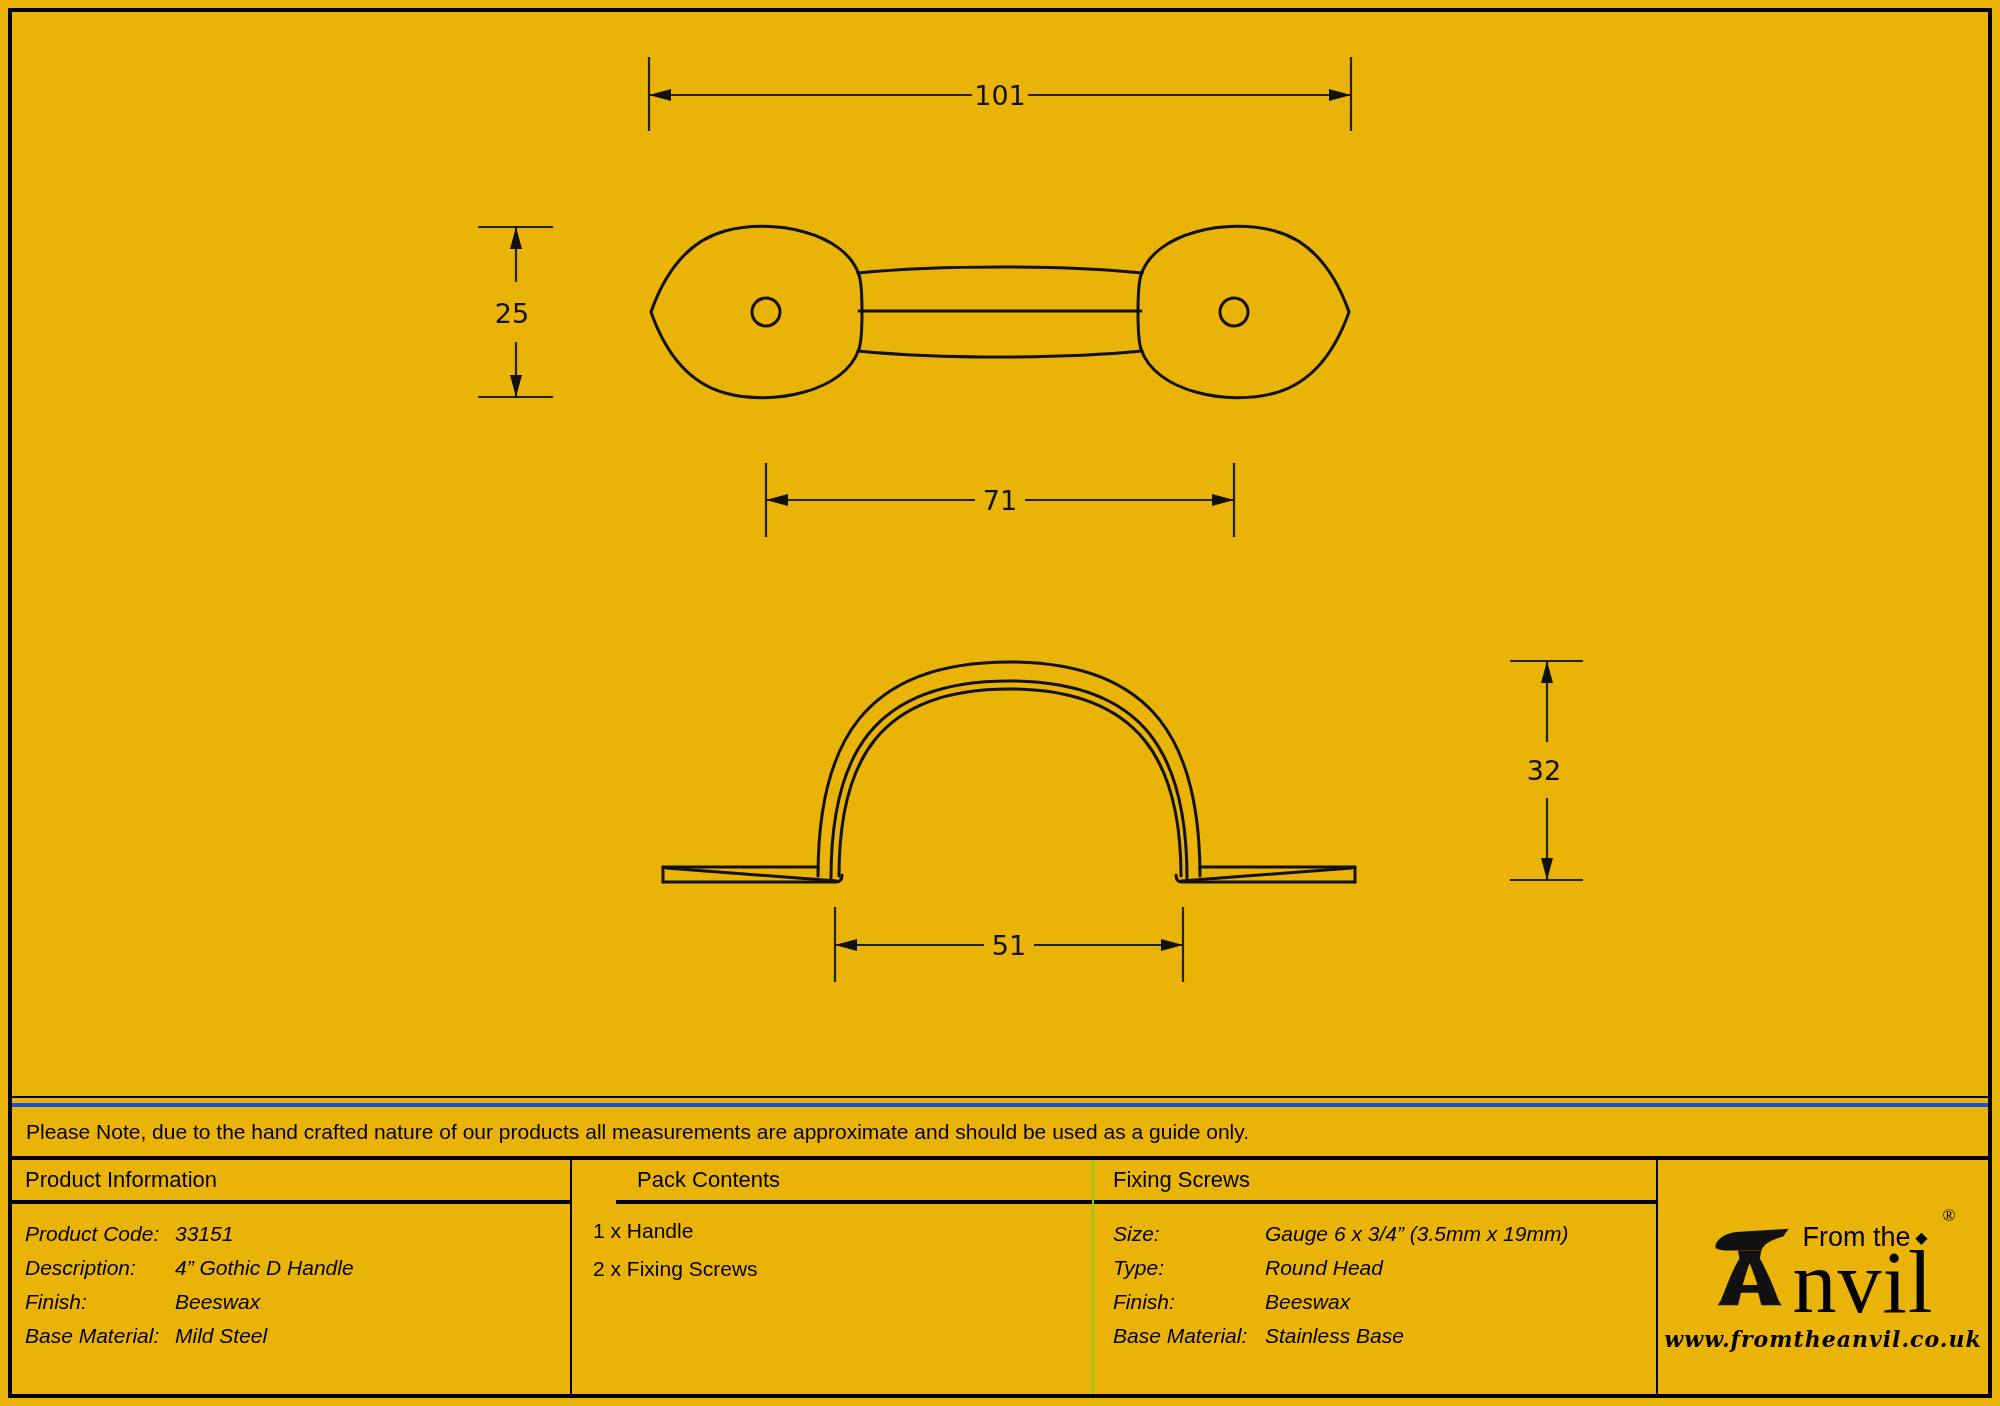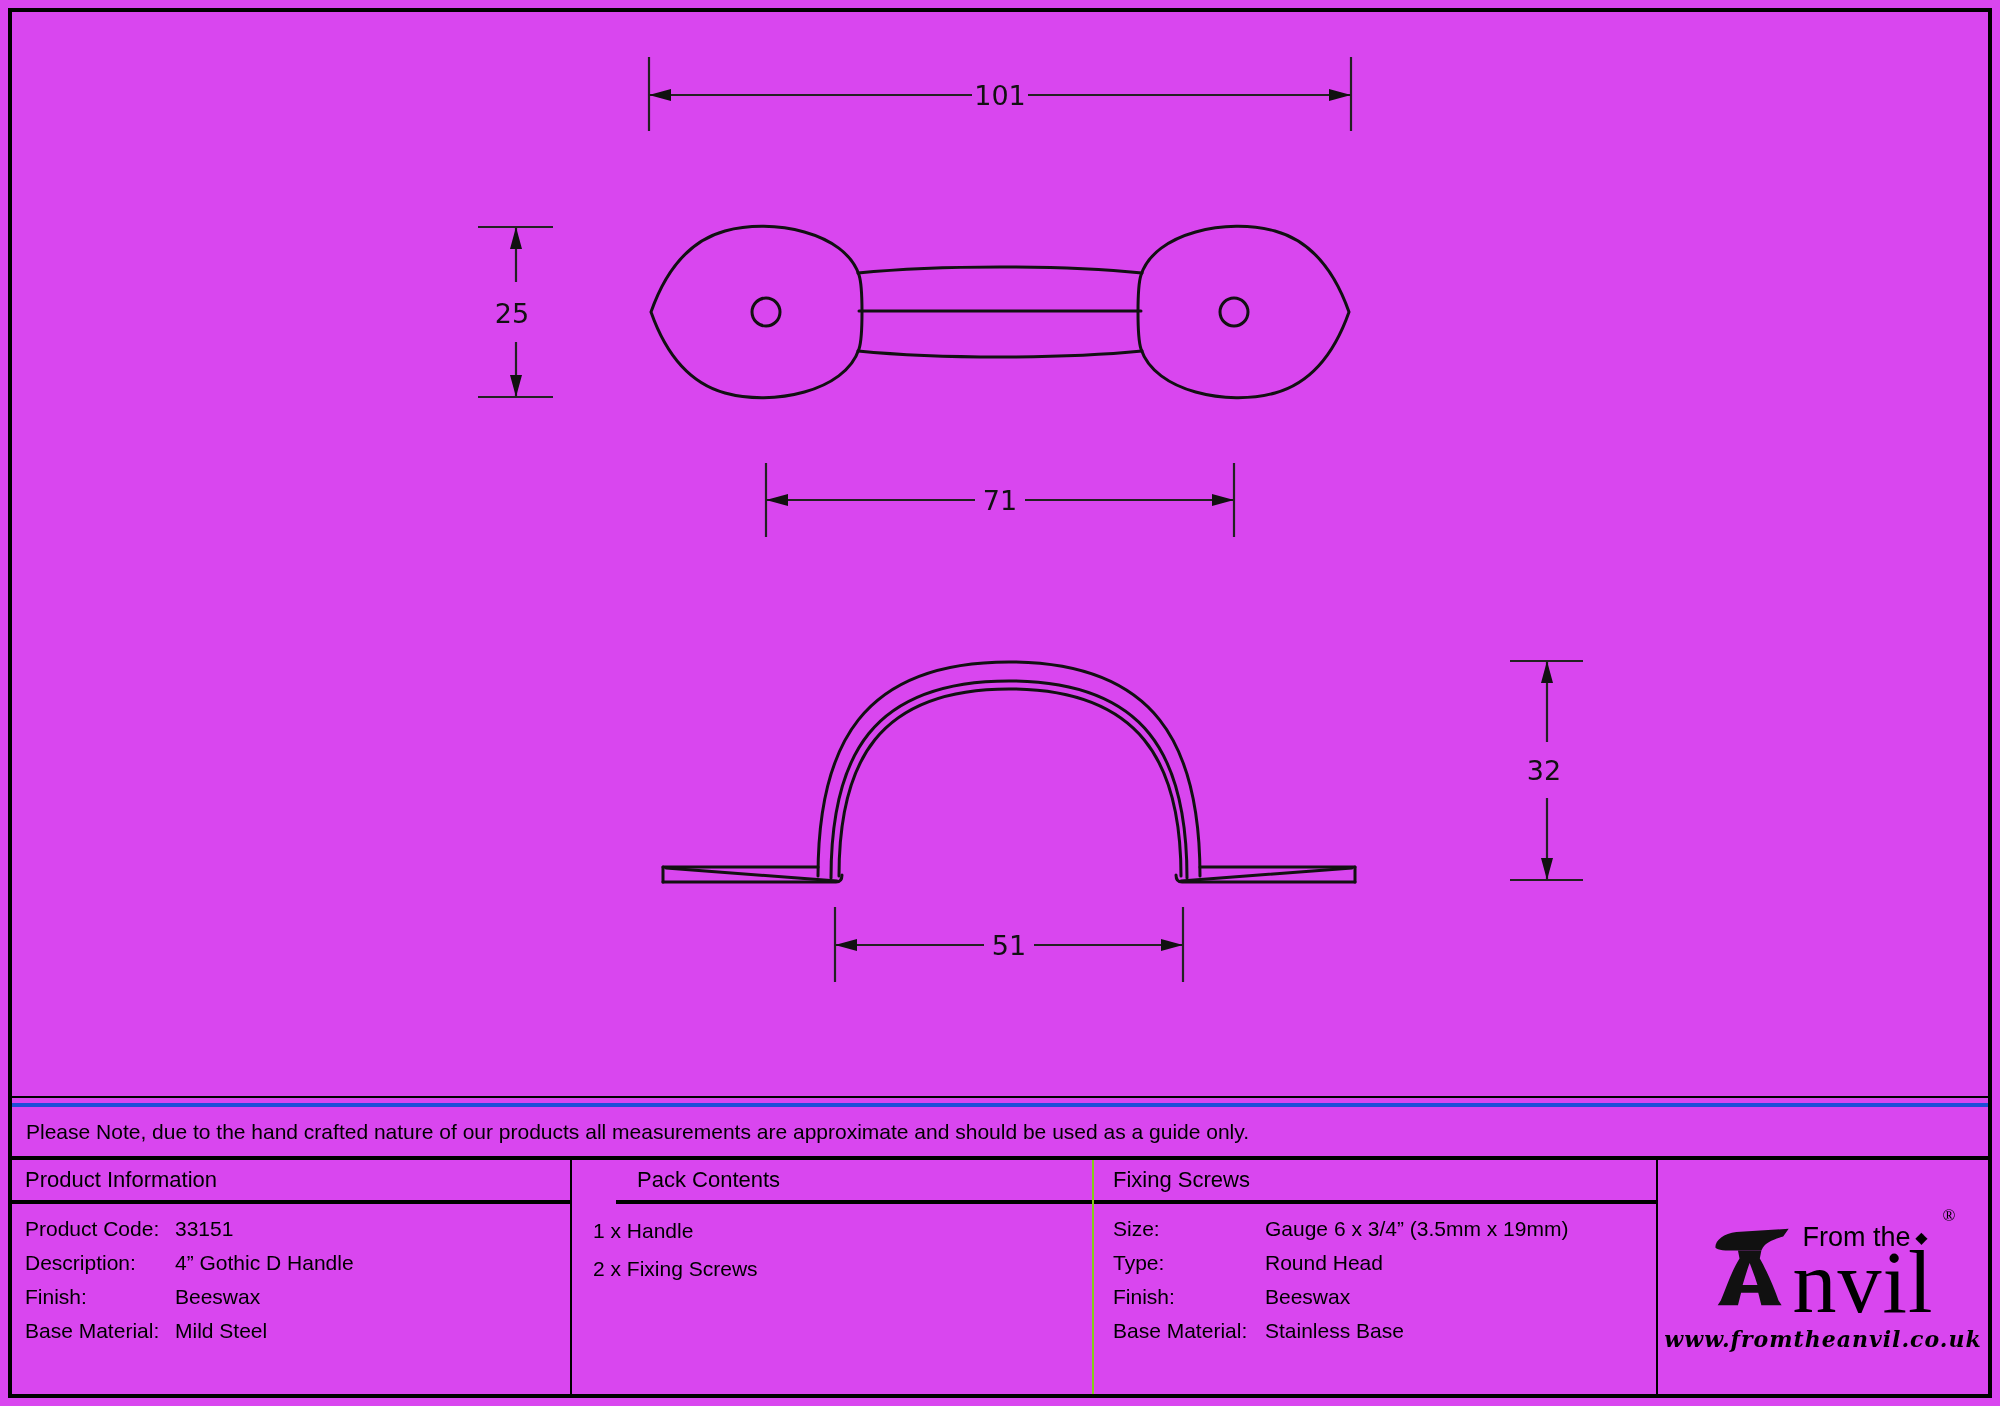--- a/index.html
+++ b/index.html
@@ -1,17 +1,17 @@
 <!DOCTYPE html>
 <html><head>
 <meta charset="utf-8">
 <style>
   html,body{margin:0;padding:0;background:#fff;}
   .page{
-    position:relative;width:2000px;height:1406px;background:#d946ef;overflow:hidden;
+    position:relative;width:2000px;height:1406px;background:#eab308;overflow:hidden;
     font-family:"Liberation Sans",sans-serif;color:#000;
   }
   .page-border{position:absolute;left:8px;top:8px;right:8px;bottom:8px;border:4px solid #000;pointer-events:none;}
   svg.drawing{position:absolute;left:0;top:0;}
   .dline{stroke:#111;stroke-width:3;fill:none;stroke-linecap:round;}
   .dim{stroke:#222;stroke-width:2.2;fill:none;}
   .dimtext{font-family:"DejaVu Sans",sans-serif;font-size:27px;fill:#111;text-anchor:middle;}
   .note-row{
     position:absolute;left:12px;right:12px;top:1103px;height:57px;box-sizing:border-box;
     border-top:4px solid #1d4ed8;border-bottom:4px solid #000;
@@ -21,21 +21,21 @@
   .fcol{box-sizing:border-box;height:100%;}
   .fcol.c1{width:558px;}
   .fcol.c2{width:522px;border-left:2px solid #000;}
   .fcol.c3{width:564px;border-left:2px solid #84cc16;}
   .fcol.c4{flex:1;border-left:2px solid #000;display:flex;align-items:flex-start;justify-content:center;}
   .col-header{height:44px;box-sizing:border-box;border-bottom:4px solid #000;display:flex;align-items:center;font-size:22px;}
   .c1 .col-header{padding-left:13px;}
   .c2 .col-header{padding-left:21px;margin-left:44px;}
   .c3 .col-header{padding-left:19px;}
   .col-body{padding-top:8px;font-size:21px;}
-  .spec-row{display:flex;height:34px;align-items:center;}
+  .spec-row{display:flex;height:34px;align-items:flex-end;font-style:italic;}
   .c1 .spec-row{padding-left:13px;}
   .c3 .spec-row{padding-left:19px;}
   .spec-label{width:150px;flex:0 0 auto;}
   .c3 .spec-label{width:152px;}
   .pack-line{height:38px;display:flex;align-items:center;padding-left:21px;}
   
   .logo{margin-top:56px;text-align:center;}
   .logo-main{position:relative;display:inline-flex;align-items:flex-end;}
   .anvil-glyph{width:78px;height:102px;margin-right:2px;}
   .logo-right{display:flex;flex-direction:column;align-items:stretch;}

